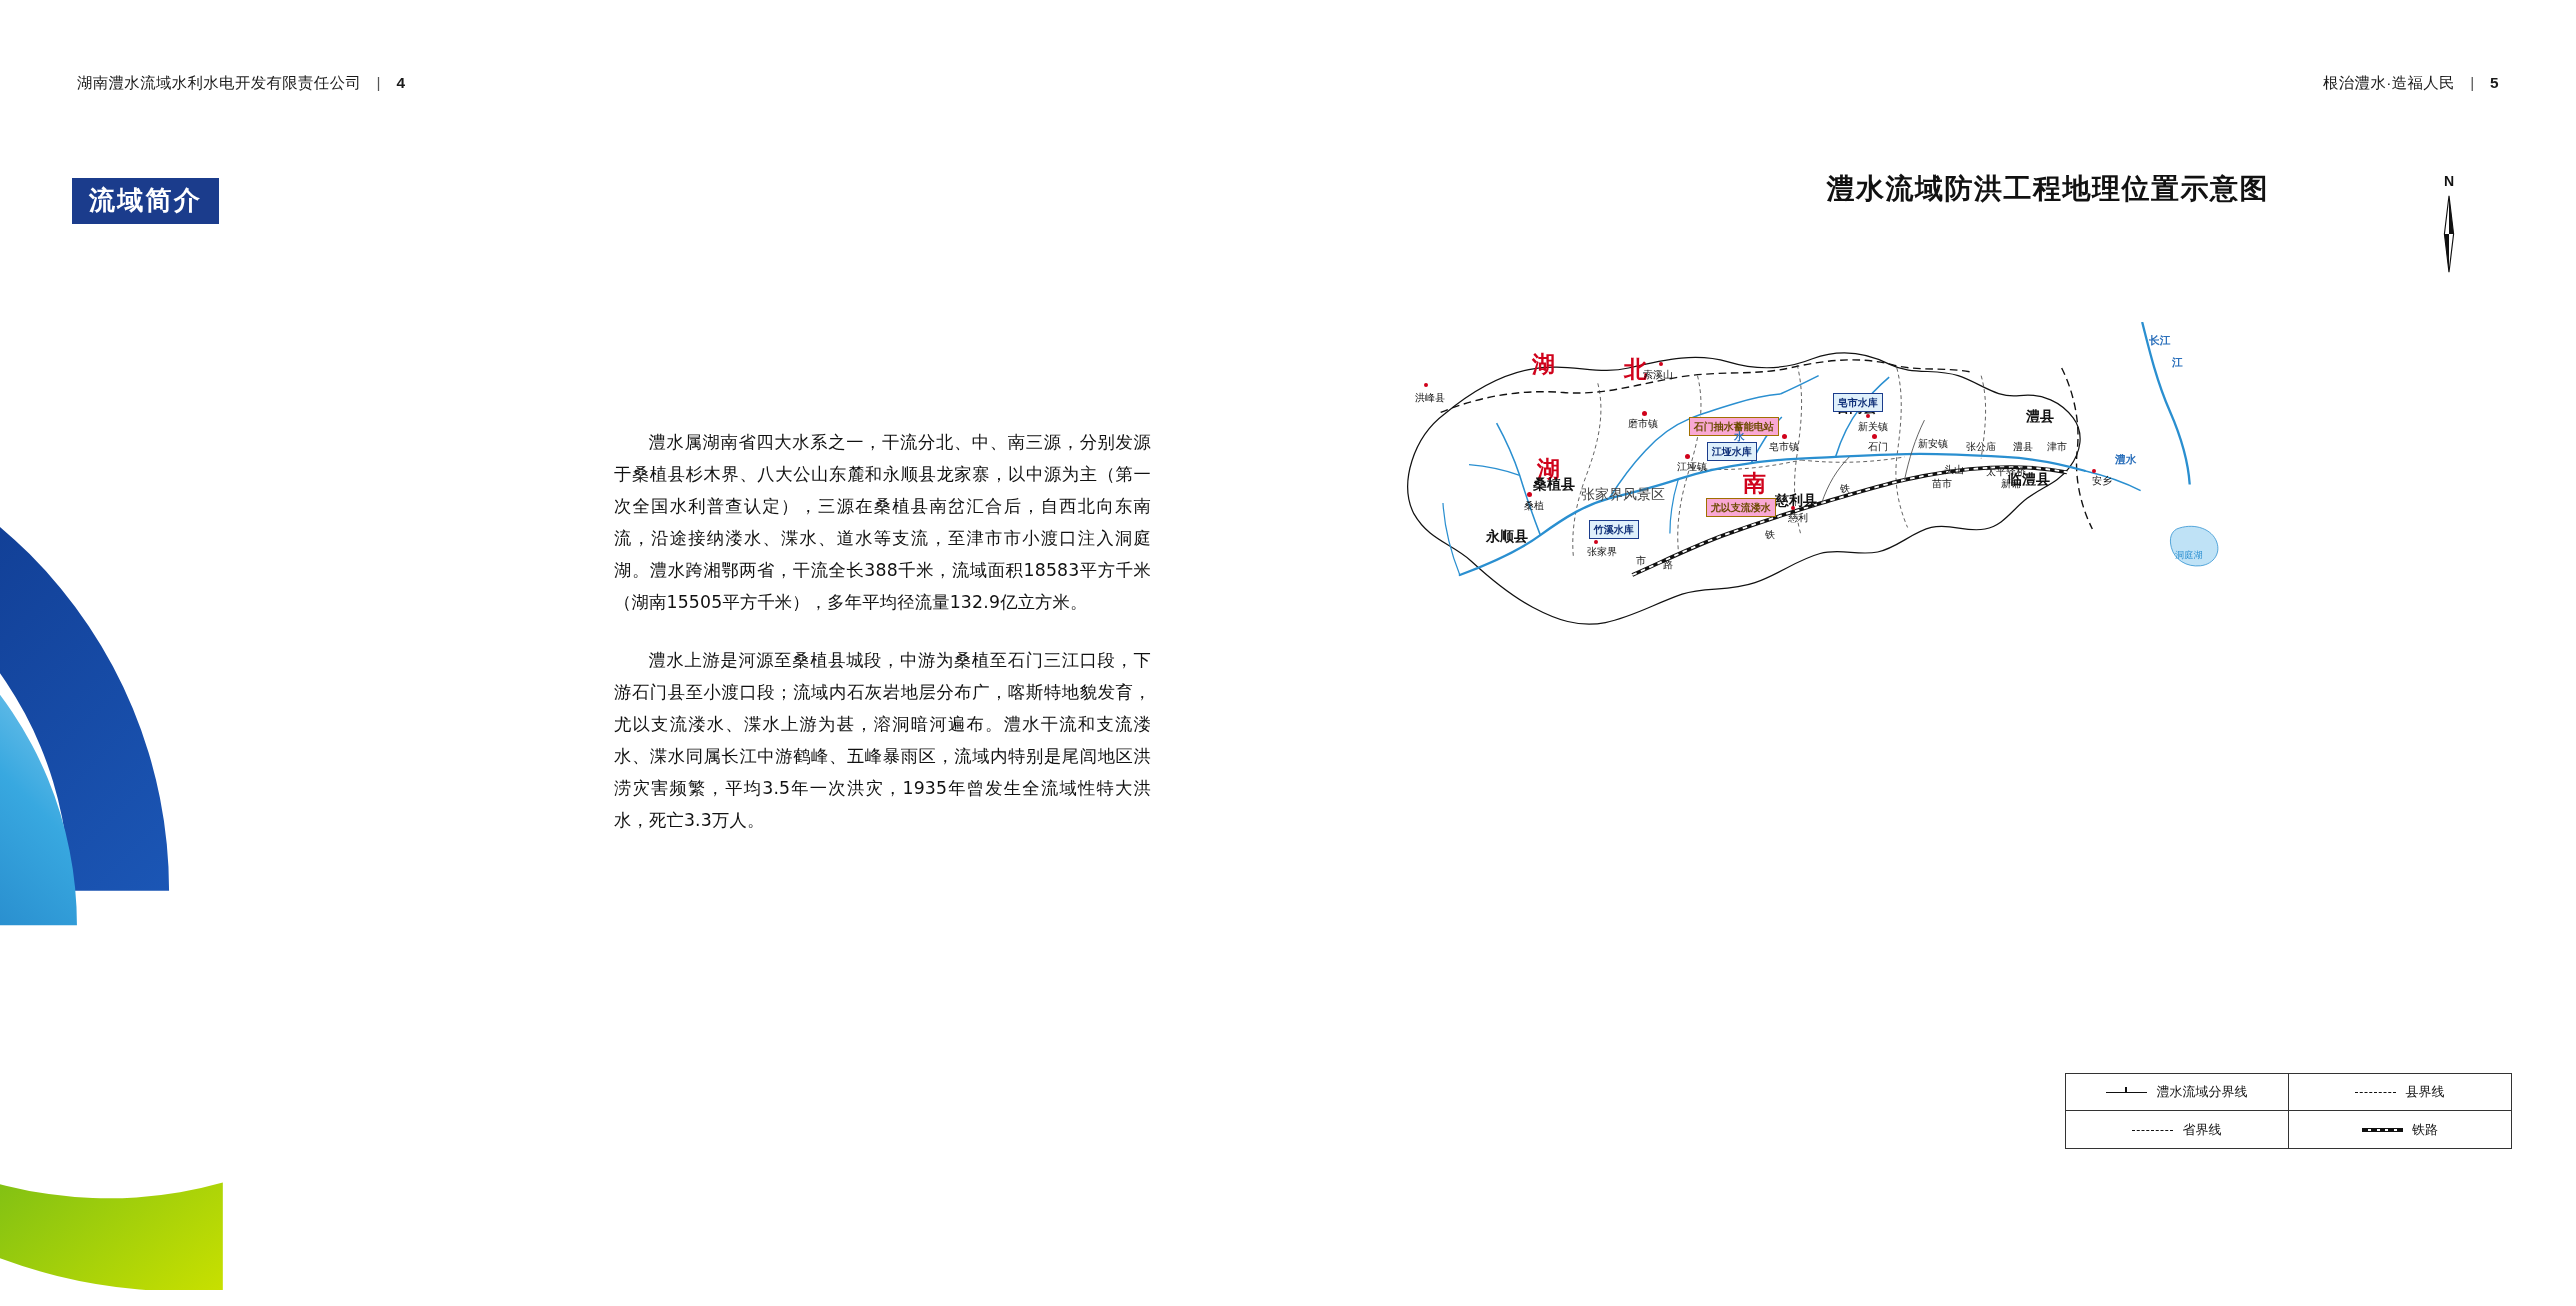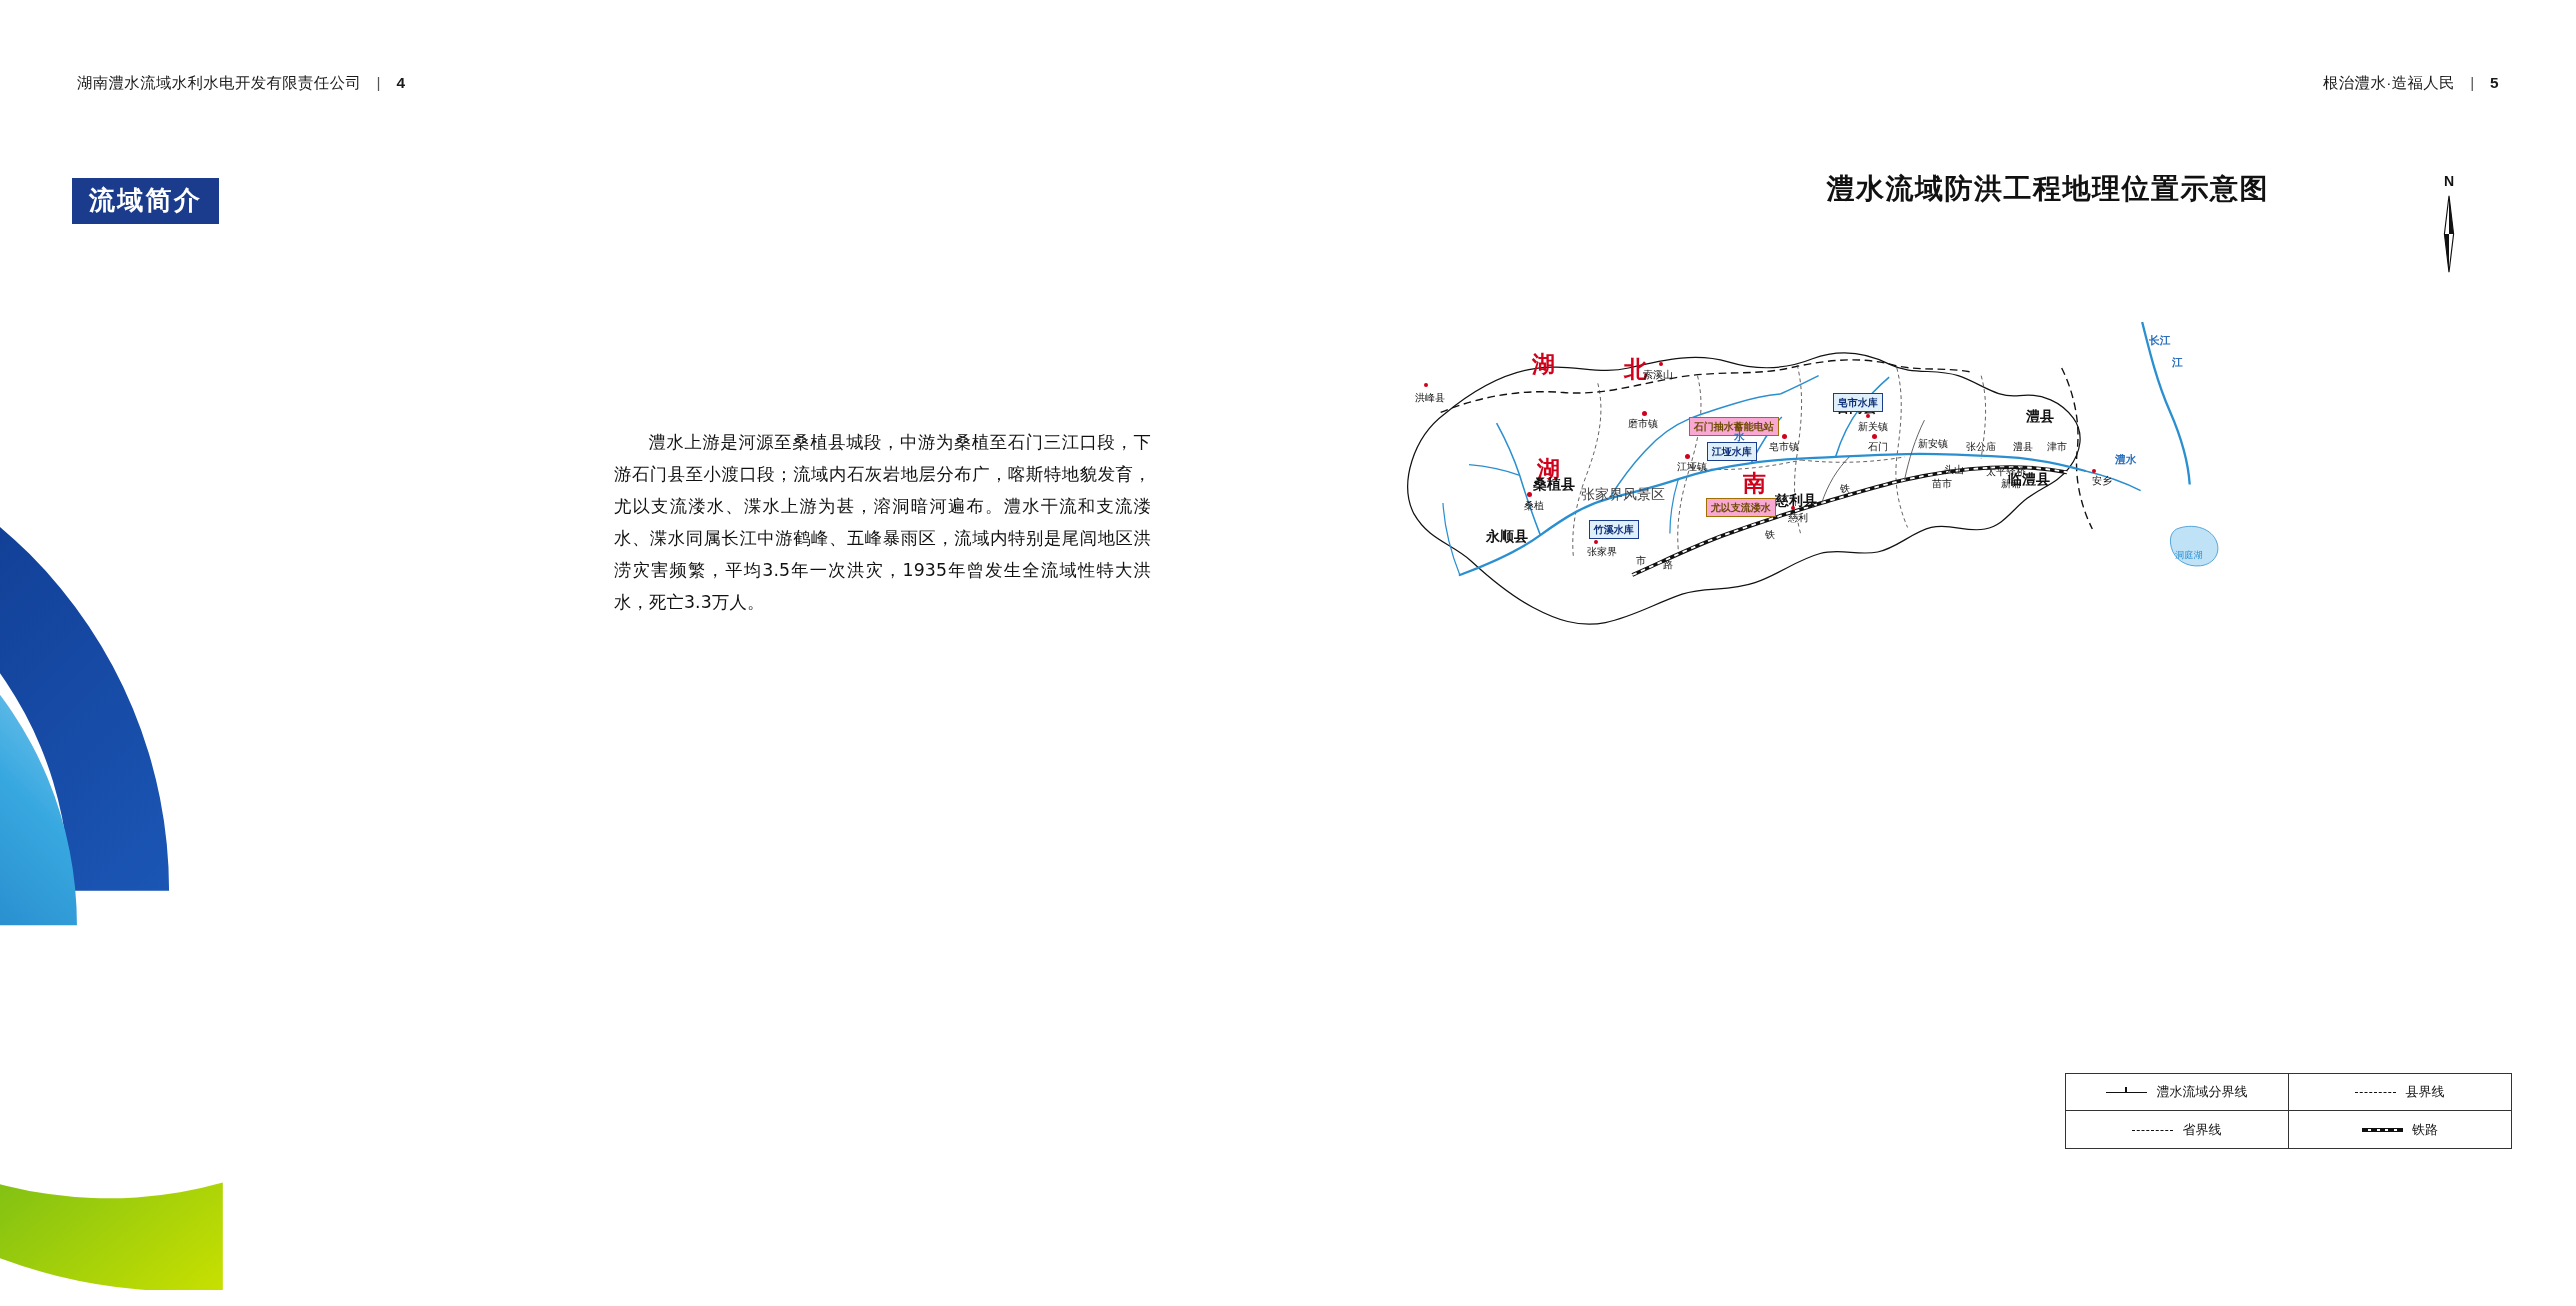--- a/index.html
+++ b/index.html
@@ -308,20 +308,21 @@
       </linearGradient>
     </defs>
     <path d="M -60 10 A 620 620 0 0 1 560 630 L 430 630 A 490 490 0 0 0 -60 140 Z" fill="url(#gdeep)"></path>
     <path d="M -60 175 A 500 500 0 0 1 440 675 L 320 675 A 380 380 0 0 0 -60 295 Z" fill="url(#gcyan)"></path>
     <path d="M -60 720 A 690 690 0 0 0 630 1150 L 630 1010 A 550 550 0 0 1 -60 580 Z" fill="url(#ggreen)"></path>
     <path d="M 30 1150 A 530 530 0 0 0 560 620 A 530 530 0 0 0 30 90 L 30 240 A 380 380 0 0 1 410 620 A 380 380 0 0 1 30 1000 Z" fill="url(#ggreen)" opacity="0"></path>
     <path d="M 120 1150 A 470 470 0 0 0 590 680 L 450 680 A 330 330 0 0 1 120 1010 Z" fill="url(#gblue)" opacity="0"></path>
   </svg>
 
   <div class="body-col">
+    <p>澧水属湖南省四大水系之一，干流分北、中、南三源，分别发源于桑植县杉木界、八大公山东麓和永顺县龙家寨，以中源为主（第一次全国水利普查认定），三源在桑植县南岔汇合后，自西北向东南流，沿途接纳溇水、渫水、道水等支流，至津市市小渡口注入洞庭湖。澧水跨湘鄂两省，干流全长388千米，流域面积18583平方千米（湖南15505平方千米），多年平均径流量132.9亿立方米。</p>
     <p>澧水上游是河源至桑植县城段，中游为桑植至石门三江口段，下游石门县至小渡口段；流域内石灰岩地层分布广，喀斯特地貌发育，尤以支流溇水、渫水上游为甚，溶洞暗河遍布。澧水干流和支流溇水、渫水同属长江中游鹤峰、五峰暴雨区，流域内特别是尾闾地区洪涝灾害频繁，平均3.5年一次洪灾，1935年曾发生全流域性特大洪水，死亡3.3万人。</p>
   </div>
 
   <div class="map-title">澧水流域防洪工程地理位置示意图</div>
 
   <div class="compass">
     <span class="n">N</span>
     <svg width="46" height="84" viewBox="0 0 60 110">
       <polygon points="30,5 36,55 30,105 24,55" fill="#ffffff" stroke="#111" stroke-width="1.5"></polygon>
       <polygon points="30,5 36,55 30,55" fill="#111"></polygon>

